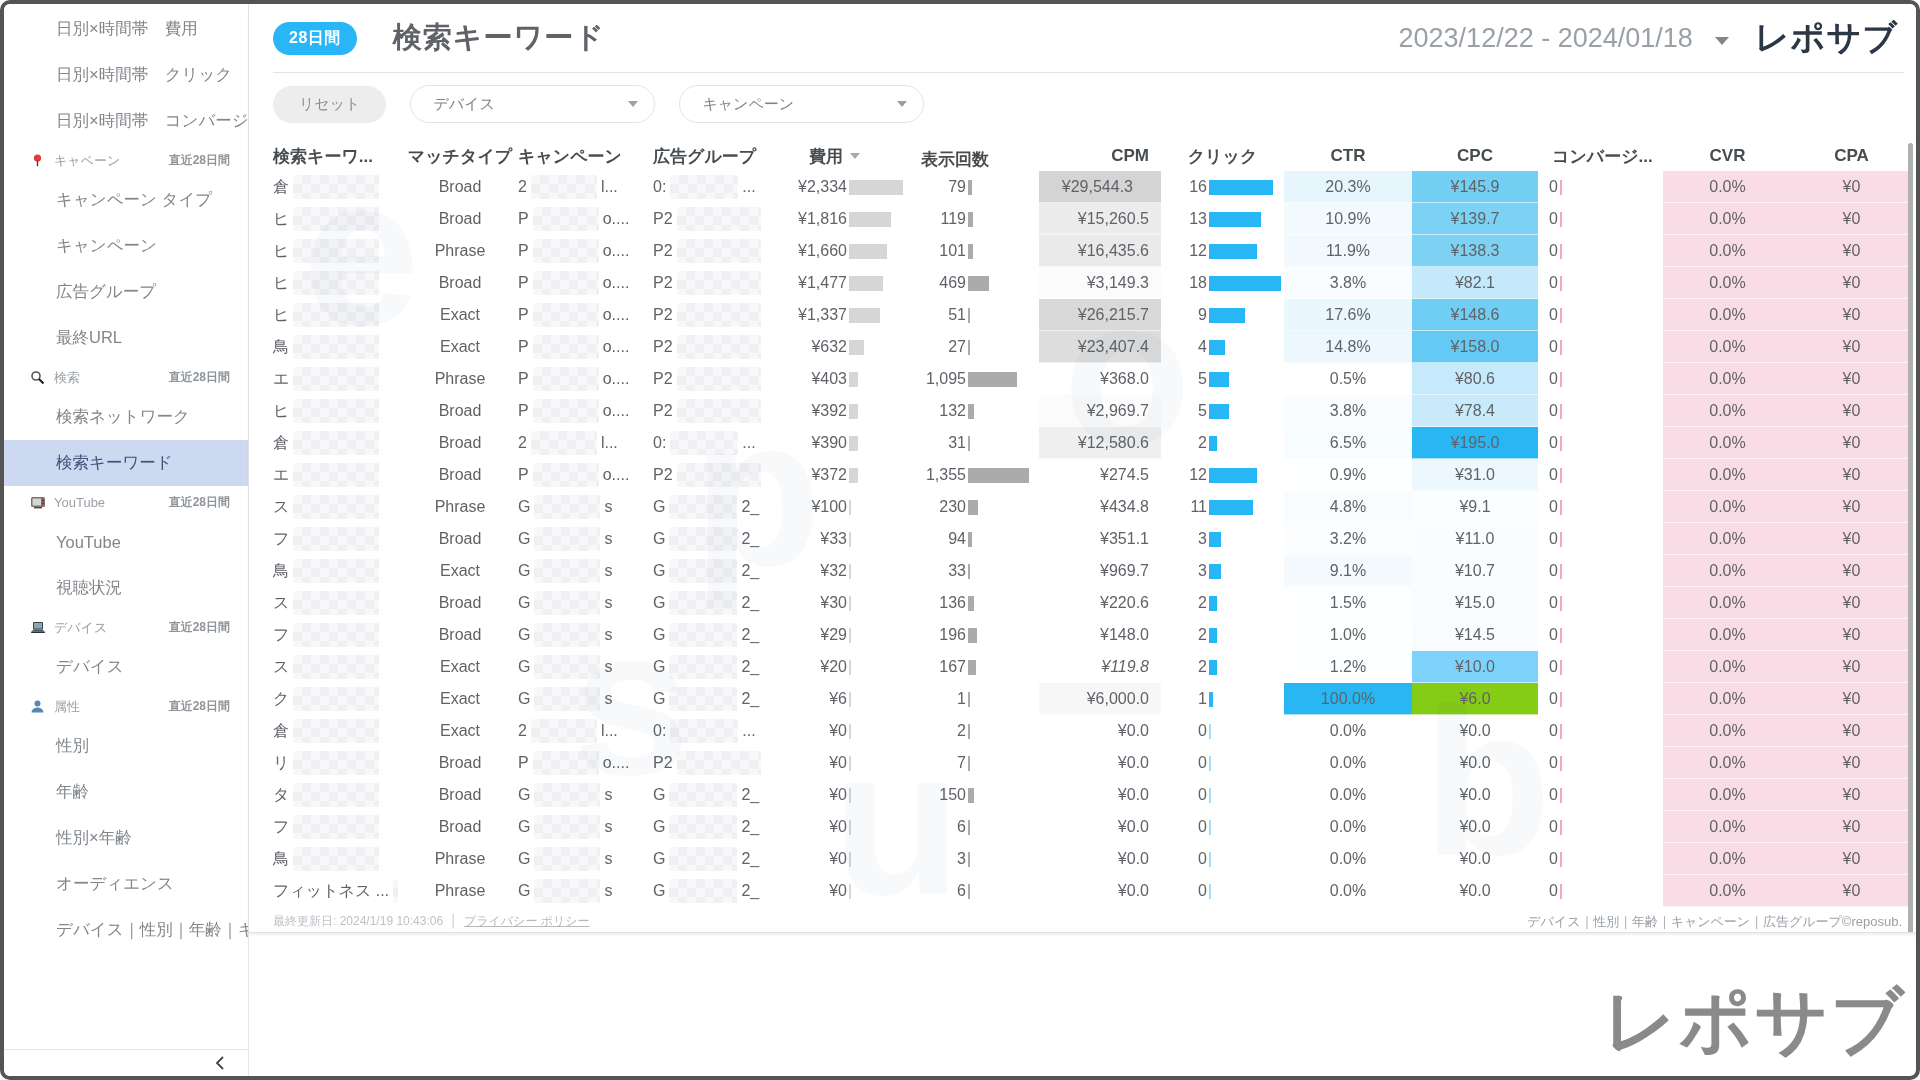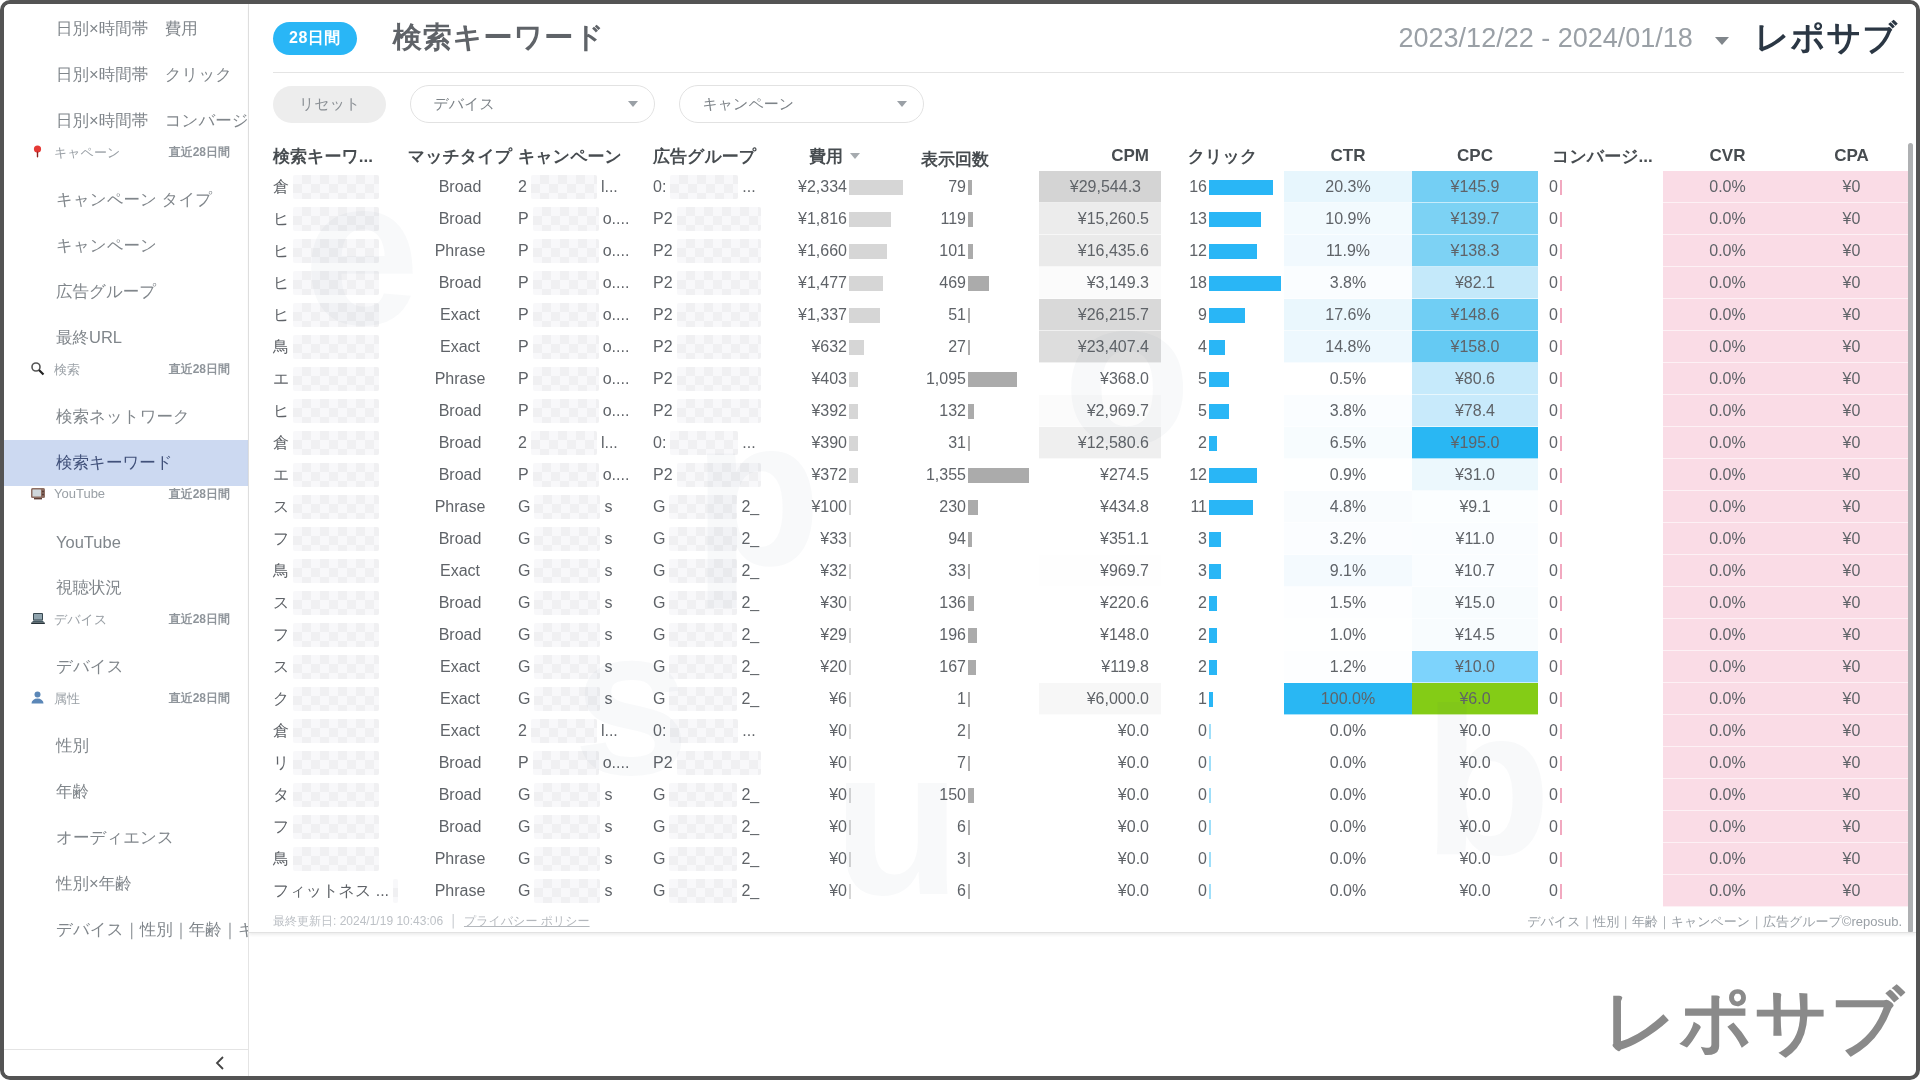--- a/index.html
+++ b/index.html
@@ -5,21 +5,21 @@
   * { margin:0; padding:0; box-sizing:border-box; }
   html,body { background:#fff; }
   body { font-family:"Liberation Sans","DejaVu Sans",sans-serif; color:#5f6368; }
   .frame { position:relative; width:1920px; height:1080px; border:4px solid #545454; border-radius:10px; overflow:hidden; background:#fff; }
 
   
   .sidebar { position:absolute; left:0; top:0; bottom:0; width:245px; background:#fff; border-right:1px solid #e4e4e4; display:flex; flex-direction:column; }
   .side-list { flex:1; overflow:hidden; padding-top:2px; }
   .side-item { height:46px; display:flex; align-items:center; padding-left:52px; font-size:16.5px; color:#80868b; cursor:pointer; white-space:nowrap; }
   .side-item.active { background:#ccd9f1; color:#41517a; }
-  .side-sec { height:33px; display:flex; align-items:flex-start; padding:0 18px 0 26px; font-size:13px; color:#9aa0a6; }
+  .side-sec { height:33px; display:flex; align-items:center; padding:0 18px 0 26px; font-size:13px; color:#9aa0a6; }
   .side-sec .icn { width:16px; height:16px; margin-right:8px; flex:0 0 16px; }
   .side-sec .lbl { flex:1; white-space:nowrap; overflow:hidden; }
   .side-sec .badge { font-size:12px; color:#8f959b; font-weight:bold; white-space:nowrap; }
   .side-collapse { height:27px; border-top:1px solid #e4e4e4; display:flex; align-items:center; justify-content:flex-end; padding-right:22px; cursor:pointer; }
 
   
   .main { position:absolute; left:245px; top:0; right:0; bottom:0; }
   .card { position:relative; height:929px; border-bottom:1px solid #e2e2e2; box-shadow:0 2px 3px rgba(0,0,0,.07); background:#fff; overflow:hidden; }
 
   .topbar { height:68px; display:flex; align-items:center; padding:0 14px 0 24px; }
@@ -122,22 +122,22 @@
         <div class="side-sec">
           <span class="icn"><svg width="15" height="15" viewBox="0 0 15 15">
               <circle cx="7.5" cy="4.5" r="3" fill="#5b87b7"></circle>
               <path d="M1.5 13.5 a6 5 0 0 1 12 0 z" fill="#5b87b7"></path>
             </svg></span>
           <span class="lbl">属性</span>
           <span class="badge">直近28日間</span>
         </div>
         <div class="side-item">性別</div>
         <div class="side-item">年齢</div>
+        <div class="side-item">性別×年齢</div>
         <div class="side-item">オーディエンス</div>
-        <div class="side-item">性別×年齢</div>
         <div class="side-item">デバイス｜性別｜年齢｜キ...</div>
       </div>
     <div class="side-collapse">
       <svg width="12" height="16" viewBox="0 0 12 16">
           <polyline points="9,2 3,8 9,14" fill="none" stroke="#444" stroke-width="1.8"></polyline>
         </svg>
     </div>
   </aside>
 
   <main class="main">
@@ -232,21 +232,21 @@
                 <span>...</span>
               </div>
               <div class="al">
                 <span class="numbox" style="width:66px">¥2,334</span>
                 <span class="bar" style="width:54px;background:#d6d6d6"></span>
               </div>
               <div class="al">
                 <span class="numbox" style="width:56px">79</span>
                 <span class="bar" style="width:4px;background:#ababab"></span>
               </div>
-              <div class="ar hm" style="background:#d4d4d4;padding-right:20px;">¥29,544.3</div>
+              <div class="ar hm" style="background:#d4d4d4;padding-right:28px;">¥29,544.3</div>
               <div class="al">
                 <span class="numbox" style="width:46px">16</span>
                 <span class="bar" style="width:64px;background:#29b6f6"></span>
               </div>
               <div class="ac hm" style="background:#e7f6fd">20.3%</div>
               <div class="ac hm" style="background:#74cff4">¥145.9</div>
               <div class="al">
                 <span class="numbox" style="width:20px">0</span>
                 <span class="tick" style="background:#f2a9c0"></span>
               </div>
@@ -802,21 +802,21 @@
                 <span>2_</span>
               </div>
               <div class="al">
                 <span class="numbox" style="width:66px">¥20</span>
                 <span class="bar" style="width:2px;background:#d6d6d6"></span>
               </div>
               <div class="al">
                 <span class="numbox" style="width:56px">167</span>
                 <span class="bar" style="width:8px;background:#ababab"></span>
               </div>
-              <div class="ar hm" style="background:#ffffff;padding-right:12px;">¥119.8</div>
+              <div class="ar hm" style="background:#ffffff;padding-right:12px;font-style:italic;">¥119.8</div>
               <div class="al">
                 <span class="numbox" style="width:46px">2</span>
                 <span class="bar" style="width:8px;background:#29b6f6"></span>
               </div>
               <div class="ac hm" style="background:#fdfeff">1.2%</div>
               <div class="ac hm" style="background:#7dd3fc">¥10.0</div>
               <div class="al">
                 <span class="numbox" style="width:20px">0</span>
                 <span class="tick" style="background:#f2a9c0"></span>
               </div>

